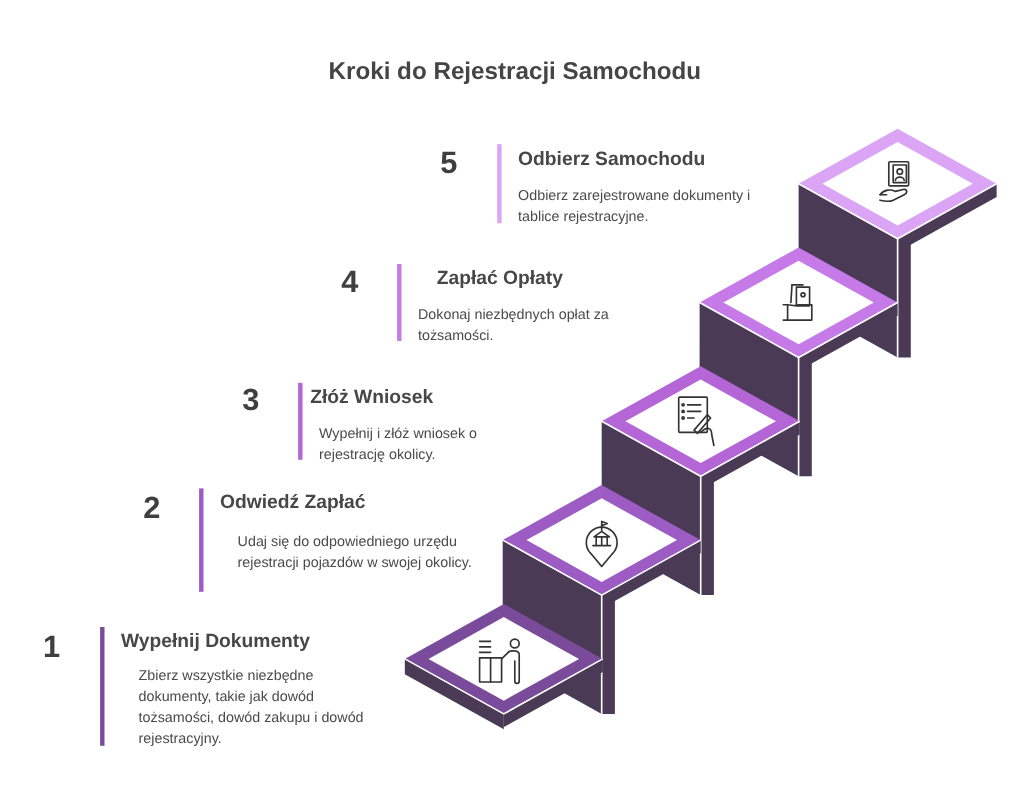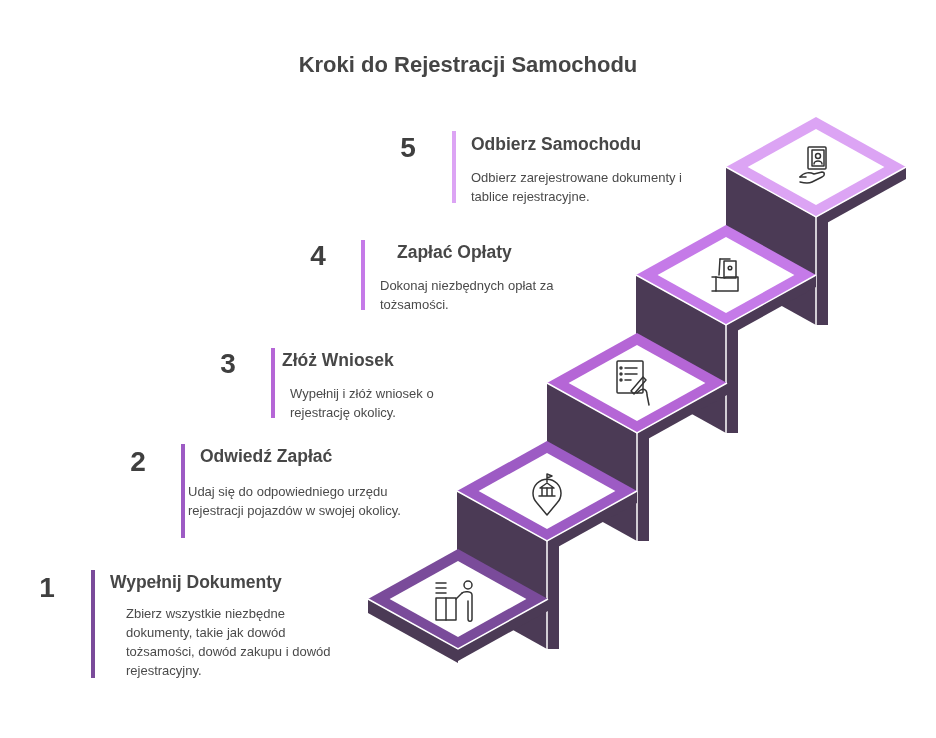--- a/index.html
+++ b/index.html
@@ -116,18 +116,18 @@
 <div class="desc" style="left:380px;top:276px;width:215px;">Dokonaj niezbędnych opłat za tożsamości.</div>
 
 <div class="num" style="left:208px;top:348px;">3</div>
 <div class="bar" style="left:271px;top:348px;height:70px;background:#b566d6;"></div>
 <div class="head" style="left:282px;top:350px;">Złóż Wniosek</div>
 <div class="desc" style="left:290px;top:384px;width:190px;">Wypełnij i złóż wniosek o rejestrację okolicy.</div>
 
 <div class="num" style="left:118px;top:446px;">2</div>
 <div class="bar" style="left:181px;top:444px;height:94px;background:#9d5bc4;"></div>
 <div class="head" style="left:200px;top:446px;">Odwiedź Zapłać</div>
-<div class="desc" style="left:188px;top:482px;width:240px;">Udaj się do odpowiedniego urzędu rejestracji pojazdów w swojej okolicy.</div>
+<div class="desc" style="left:216px;top:482px;width:240px;">Udaj się do odpowiedniego urzędu rejestracji pojazdów w swojej okolicy.</div>
 
 <div class="num" style="left:27px;top:572px;">1</div>
 <div class="bar" style="left:91px;top:570px;height:108px;background:#7a4b9a;"></div>
 <div class="head" style="left:110px;top:572px;">Wypełnij Dokumenty</div>
 <div class="desc" style="left:110px;top:604px;width:210px;margin-left:16px;">Zbierz wszystkie niezbędne dokumenty, takie jak dowód tożsamości, dowód zakupu i dowód rejestracyjny.</div>
 
 </body></html>

